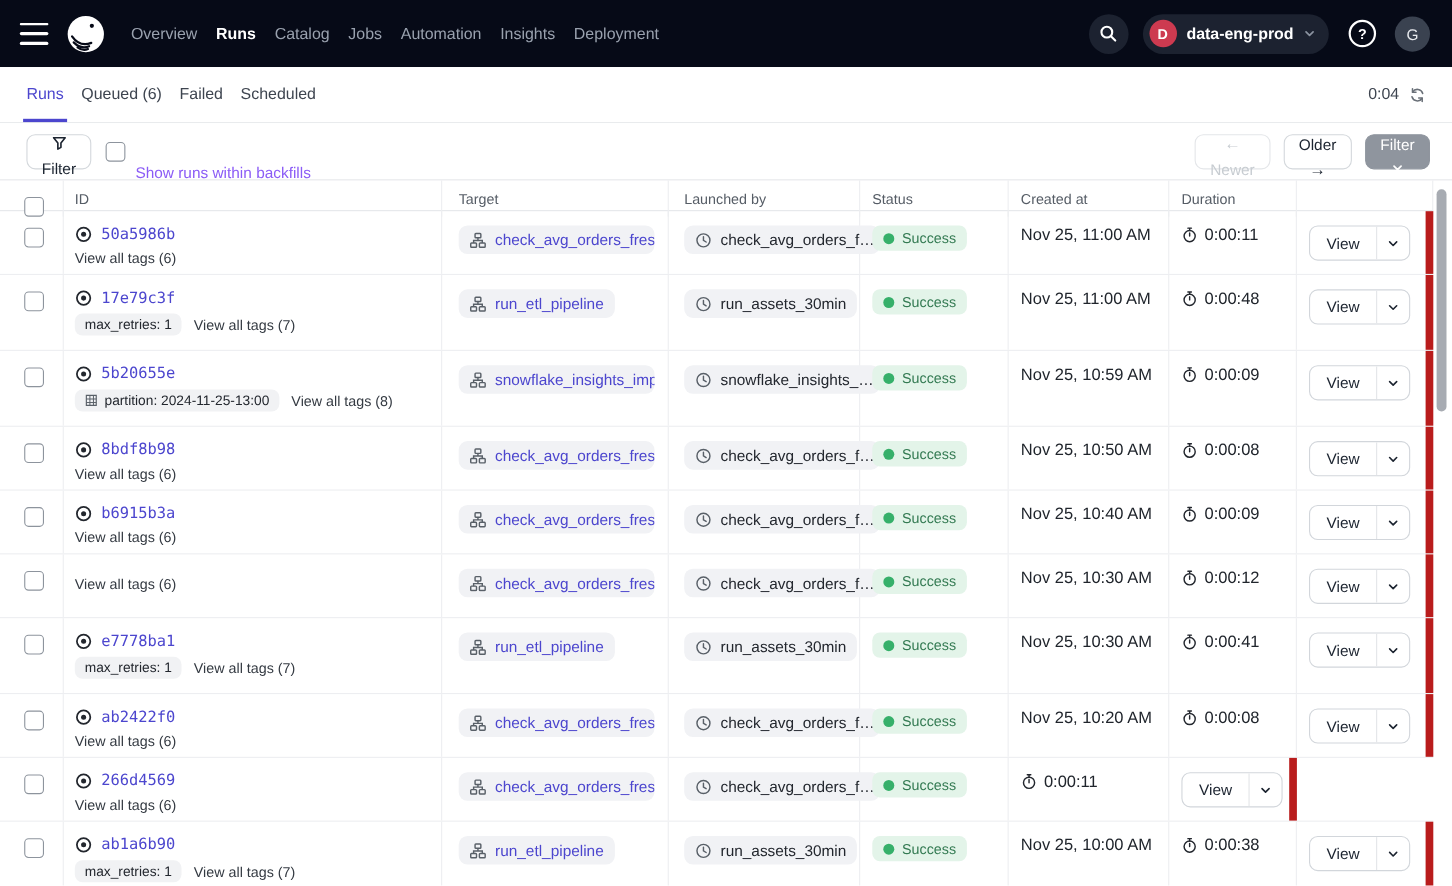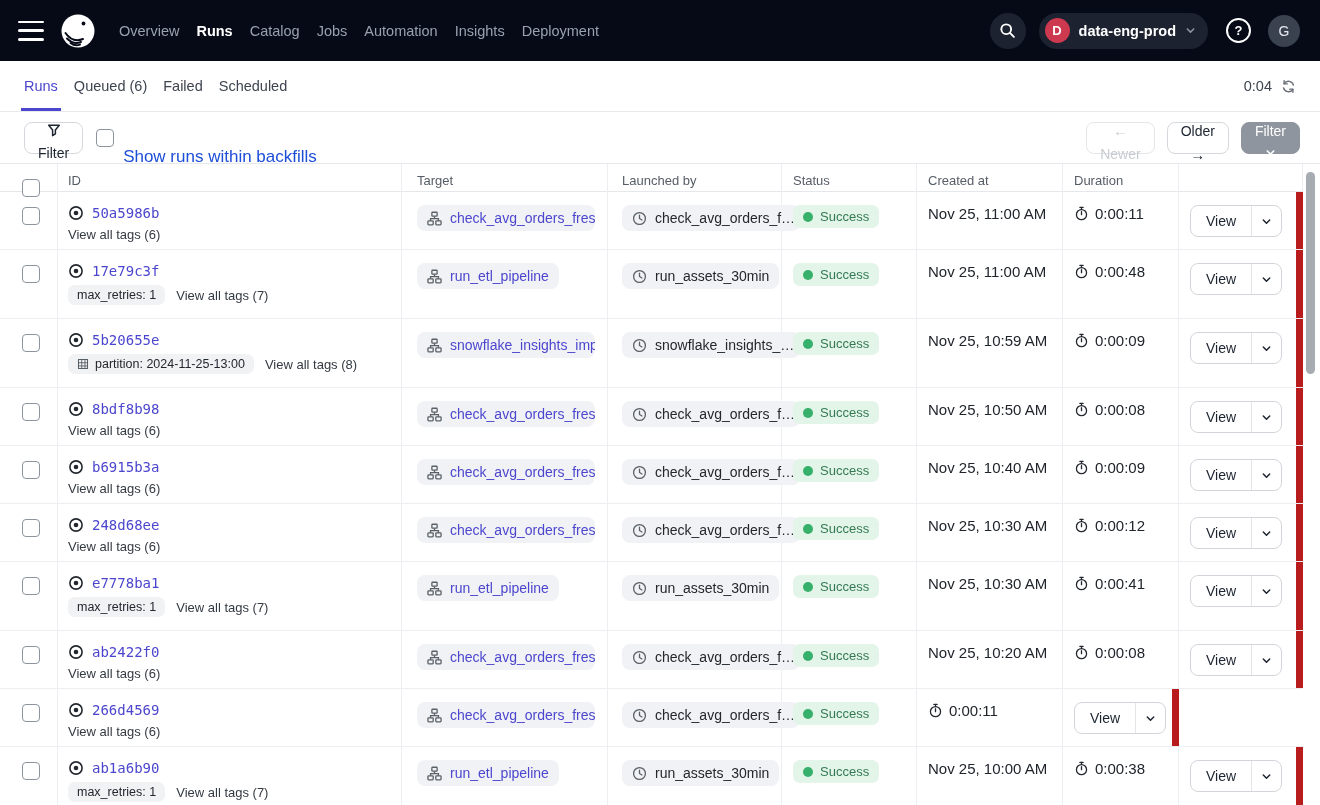--- a/index.html
+++ b/index.html
@@ -40,21 +40,21 @@
   .refresh-icon { color: #6A7078; display: flex; cursor: pointer; background: none; border: none; }
 
   
   .toolbar { height: 52px; display: flex; align-items: center; padding: 0 20px 0 24px; border-bottom: 1px solid #E5E7EA; background: #fff; }
   .btn { height: 32px; border-radius: 8px; border: 1px solid #D4D8DC; background: #fff; font-size: 14px; font-family: inherit; color: #1C2430; display: inline-flex; align-items: center; gap: 8px; padding: 0 13px; cursor: pointer; flex-direction: column; }
   .btn .arrow { font-size: 15px; line-height: 1; }
   .btn.disabled { color: #C7CCD1; border-color: #E4E6E9; cursor: default; }
   .btn.gray-filled { background: #8F959E; border-color: #8F959E; color: #fff; }
   .checkbox { display: inline-block; width: 18px; height: 18px; border: 1.5px solid #8D949D; border-radius: 4px; background: #fff; cursor: pointer; flex: none; }
   .backfill-wrap { display: flex; align-items: center; gap: 9px; margin-left: 13px; }
-  .backfill-label { font-size: 17px; color: #1d4ed8; margin-top: 38px; }
+  .backfill-label { font-size: 14px; color: #8b5cf6; margin-top: 38px; }
   .toolbar-right { margin-left: auto; display: flex; align-items: center; gap: 12px; }
 
   
   .table-area { position: relative; width: 1320px; }
   .thead, .trow {
     display: grid;
     grid-template-columns: 58px 344px 206px 174px 135px 146px 116px 124px;
     width: 1303px;
   }
   .thead { height: 28px; border-bottom: 1px solid #E5E7EA; }
@@ -571,29 +571,20 @@
                 <path d="M2.5 4.3L6 7.8l3.5-3.5" fill="none" stroke="currentColor" stroke-width="1.6" stroke-linecap="round" stroke-linejoin="round"></path>
               </svg>
         </button>
       </span>
     </div>
   </div>
 
   <div class="trow">
     <div class="cell c-check"><span class="checkbox"></span></div>
     <div class="cell c-id">
-      <div class="id-line">
-        <span class="run-icon">
-          <svg width="16" height="16" viewBox="0 0 16 16">
-                <circle cx="8" cy="8" r="6.1" fill="none" stroke="currentColor" stroke-width="1.6"></circle>
-                <circle cx="8" cy="8" r="2.3" fill="currentColor"></circle>
-              </svg>
-        </span>
-        <a class="run-id">248d68ee</a>
-      </div>
       <div class="tag-line">
 
         <a class="view-all">View all tags (6)</a>
       </div>
     </div>
     <div class="cell c-target">
       <span class="pill">
         <span class="picon">
           <svg width="15" height="15" viewBox="0 0 16 16">
                 <rect x="5.2" y="1.3" width="5.6" height="4.2" rx="0.8" fill="none" stroke="currentColor" stroke-width="1.4"></rect>

